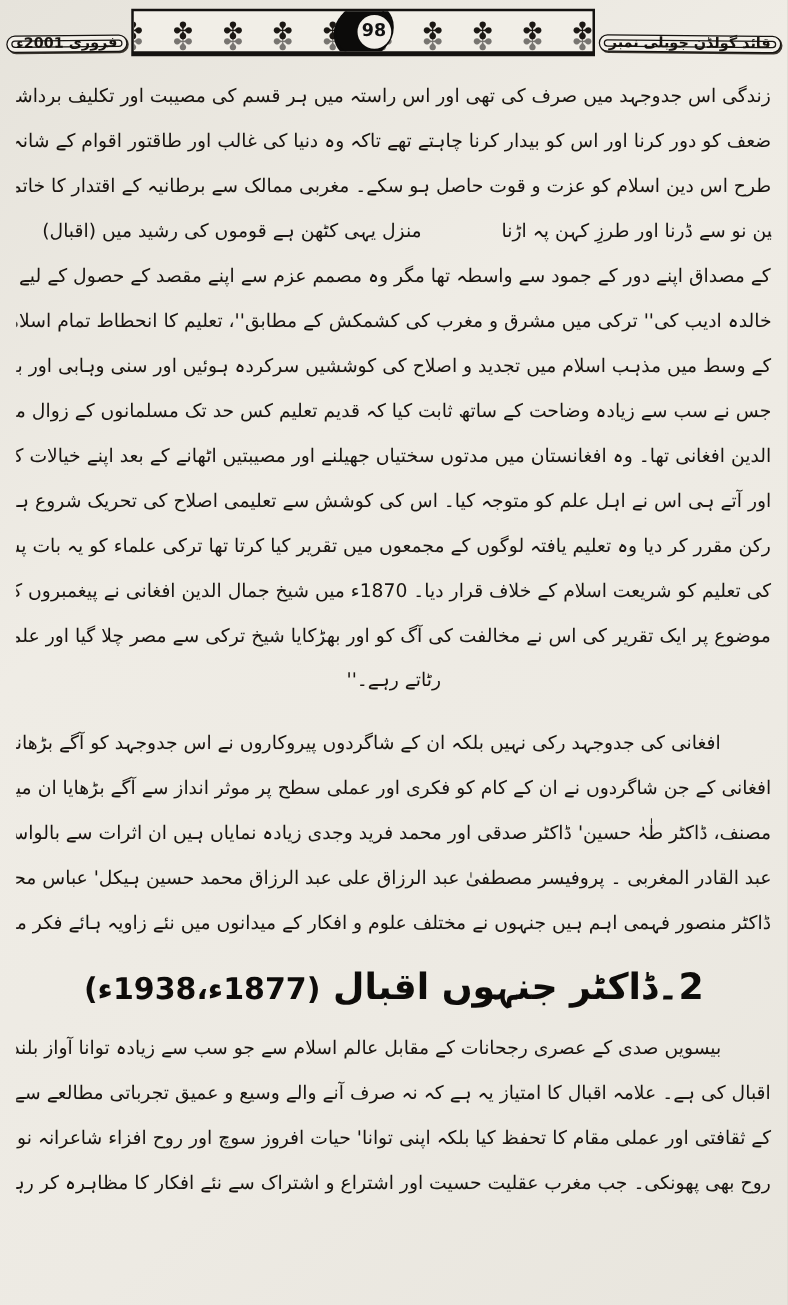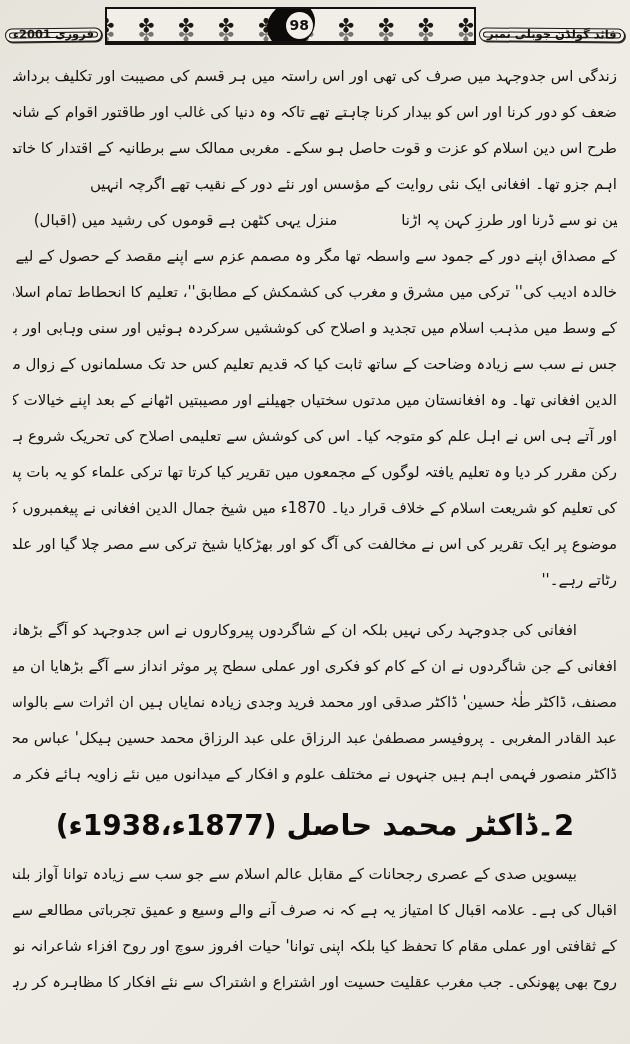--- a/index.html
+++ b/index.html
@@ -82,42 +82,42 @@
     direction:rtl;
     height:36px;line-height:36px;
     font-size:15px;
     white-space:nowrap;
     overflow:hidden;
     color:#19140f;
   }
   .row.j{text-align:justify;text-align-last:justify;}
   .row.e{text-align:right;}
   .row.ind{text-indent:40px;}
-  .row.gap-after{margin-bottom:14px;}
+  .row.gap-after{margin-bottom:14px;text-align:center;}
   .verse{
     direction:rtl;
     height:36px;line-height:36px;
     font-size:15px;
     display:flex;
     justify-content:center;
     gap:64px;
     padding-left:30px;
     white-space:nowrap;overflow:hidden;
   }
   .heading{
     direction:rtl;
     text-align:center;
     font-size:29px;
     font-weight:bold;
     height:54px;line-height:54px;
     margin:6px 0 4px 0;
     white-space:nowrap;overflow:hidden;
     color:#0e0c0a;
   }
-  .heading .years{font-size:28px;font-weight:bold;}
+  .heading .years{font-size:24px;font-weight:bold;}
 </style>
 </head>
 <body>
 
 <div class="page">
 
   <div class="header">
     <div class="corner-box left">
       <span>فروری 2001ء</span>
     </div>
@@ -129,21 +129,20 @@
     </div>
     <div class="corner-box right">
       <span>قائد گولڈن جوبلی نمبر</span>
     </div>
   </div>
 
   <div class="textblock">
     <div class="row j">زندگی اس جدوجہد میں صرف کی تھی اور اس راستہ میں ہر قسم کی مصیبت اور تکلیف برداشت کی تھی وہ اسلامی حکومت کے</div>
     <div class="row j">ضعف کو دور کرنا اور اس کو بیدار کرنا چاہتے تھے تاکہ وہ دنیا کی غالب اور طاقتور اقوام کے شانہ بشانہ آگے بڑھ سکے اور اس</div>
     <div class="row j">طرح اس دین اسلام کو عزت و قوت حاصل ہو سکے۔ مغربی ممالک سے برطانیہ کے اقتدار کا خاتمہ ہو سکے اس پروگرام کا</div>
-    <div class="row e">اہم جزو تھا۔ افغانی ایک نئی روایت کے مؤسس اور نئے دور کے نقیب تھے اگرچہ انہیں</div>
 
     <div class="verse">
       <span>آئین نو سے ڈرنا اور طرزِ کہن پہ اڑنا</span>
       <span>منزل یہی کٹھن ہے قوموں کی رشید میں (اقبال)</span>
     </div>
 
     <div class="row j">کے مصداق اپنے دور کے جمود سے واسطہ تھا مگر وہ مصمم عزم سے اپنے مقصد کے حصول کے لیے ڈٹے رہے</div>
     <div class="row j">خالدہ ادیب کی'' ترکی میں مشرق و مغرب کی کشمکش کے مطابق''، تعلیم کا انحطاط تمام اسلامی ممالک میں عام تھا انیسویں صدی</div>
     <div class="row j">کے وسط میں مذہب اسلام میں تجدید و اصلاح کی کوششیں سرکردہ ہوئیں اور سنی وہابی اور باقی فرقے پیدا ہوئے مگر وہ شخص</div>
     <div class="row j">جس نے سب سے زیادہ وضاحت کے ساتھ ثابت کیا کہ قدیم تعلیم کس حد تک مسلمانوں کے زوال میں داخل ہے جمال</div>
@@ -154,21 +153,21 @@
     <div class="row j">موضوع پر ایک تقریر کی اس نے مخالفت کی آگ کو اور بھڑکایا شیخ ترکی سے مصر چلا گیا اور علماء اپنے مدرسوں میں وہی پرانے سبق</div>
     <div class="row e gap-after">رٹاتے رہے۔''</div>
 
     <div class="row j ind">افغانی کی جدوجہد رکی نہیں بلکہ ان کے شاگردوں پیروکاروں نے اس جدوجہد کو آگے بڑھانے میں اہم کردار ادا کیا</div>
     <div class="row j">افغانی کے جن شاگردوں نے ان کے کام کو فکری اور عملی سطح پر موثر انداز سے آگے بڑھایا ان میں مفتی محمد عبدہ، محمد رشید رضا، نابینا</div>
     <div class="row j">مصنف، ڈاکٹر طٰہٰ حسین' ڈاکٹر صدقی اور محمد فرید وجدی زیادہ نمایاں ہیں ان اثرات سے بالواسطہ متاثر ہونے والوں میں شیخ</div>
     <div class="row j">عبد القادر المغربی ۔ پروفیسر مصطفیٰ عبد الرزاق علی عبد الرزاق محمد حسین ہیکل' عباس محمود العقاد، ابراہیم عبد القادر المازنی اور</div>
     <div class="row j">ڈاکٹر منصور فہمی اہم ہیں جنہوں نے مختلف علوم و افکار کے میدانوں میں نئے زاویہ ہائے فکر متعارف کروانے کے ساتھ ساتھ مصر</div>
 
     <div class="heading">
-      <span>2۔</span><span>ڈاکٹر محمد حاصل</span>
+      <span>2۔</span><span>ڈاکٹر جنہوں اقبال</span>
       <span class="years">(1877ء،1938ء)</span>
     </div>
 
     <div class="row j ind">بیسویں صدی کے عصری رجحانات کے مقابل عالم اسلام سے جو سب سے زیادہ توانا آواز بلند ہوئی وہ ڈاکٹر محمد</div>
     <div class="row j">اقبال کی ہے۔ علامہ اقبال کا امتیاز یہ ہے کہ نہ صرف آنے والے وسیع و عمیق تجرباتی مطالعے سے مغربی افکار کے مقابل اسلام</div>
     <div class="row j">کے ثقافتی اور عملی مقام کا تحفظ کیا بلکہ اپنی توانا' حیات افروز سوچ اور روح افزاء شاعرانہ نوا کے ذریعے امت کے تن مردہ میں</div>
     <div class="row j">روح بھی پھونکی۔ جب مغرب عقلیت حسیت اور اشتراع و اشتراک سے نئے افکار کا مظاہرہ کر رہا تھا اور افراط و تفریط کی مختلف</div>
   </div>
 
 </div>

